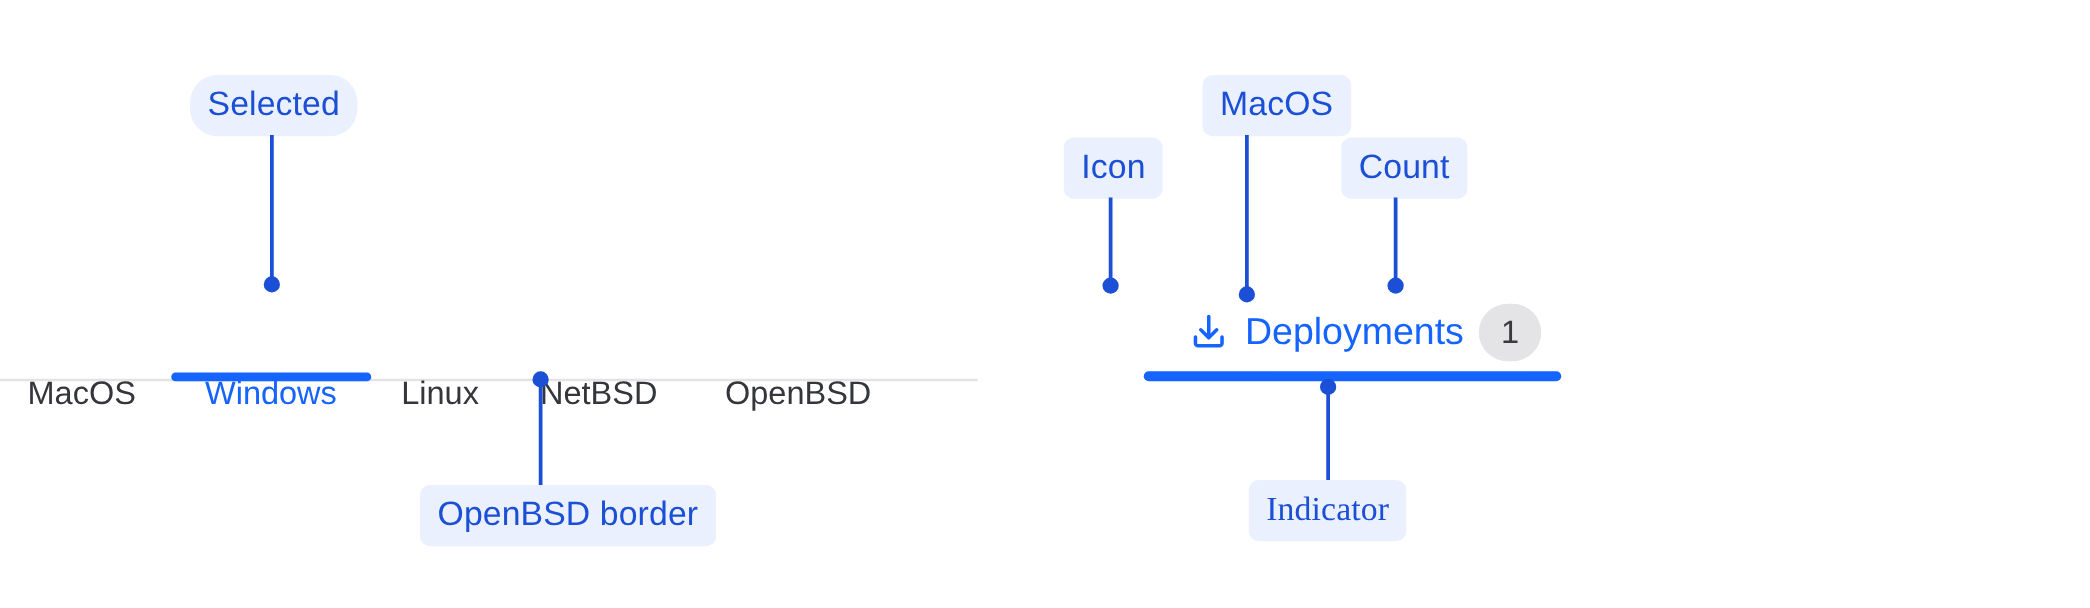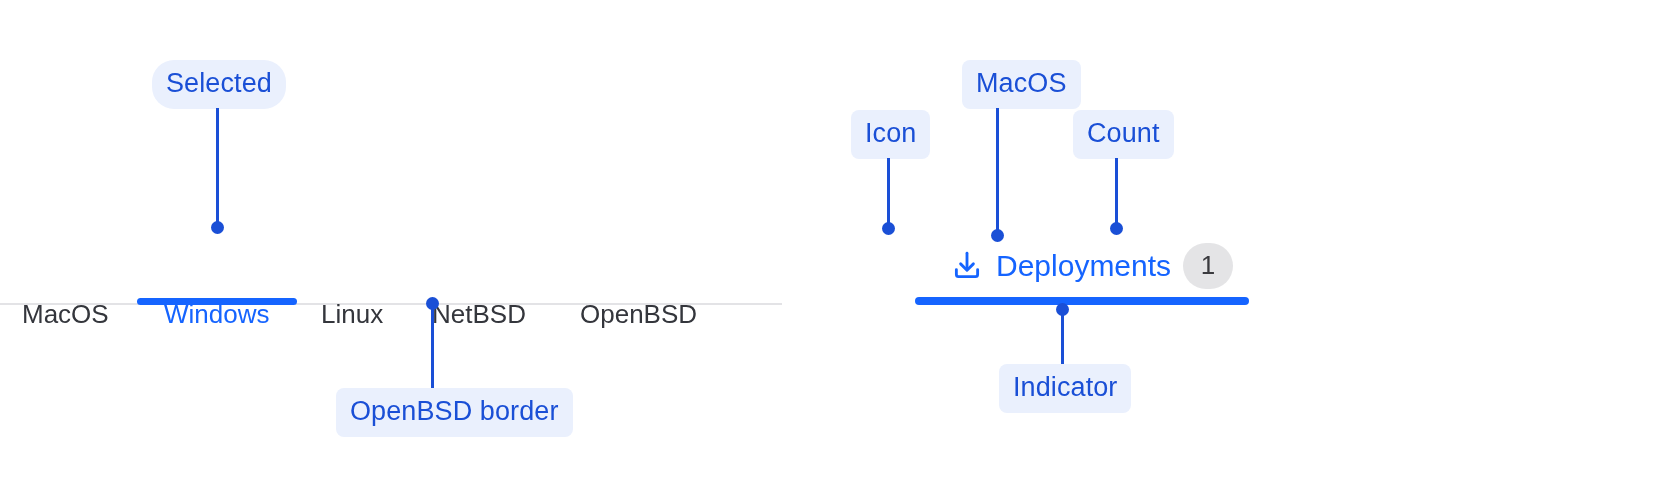--- a/index.html
+++ b/index.html
@@ -189,15 +189,15 @@
       <span class="label">Deployments</span>
 
       <span class="count-badge">1</span>
     </div>
 
     <div id="indicator-bar"></div>
   </div>
 
   <div class="dot" style="left:1056px; top:303px;"></div>
   <div class="leader" style="left:1061px; top:309px; height:82px;"></div>
-  <div class="callout" style="left:999px; top:364px;">Indicator</div>
+  <div class="callout" style="left:999px; top:384px;font-family:Liberation Serif, serif;">Indicator</div>
 
 </div>
 
 </body></html>

